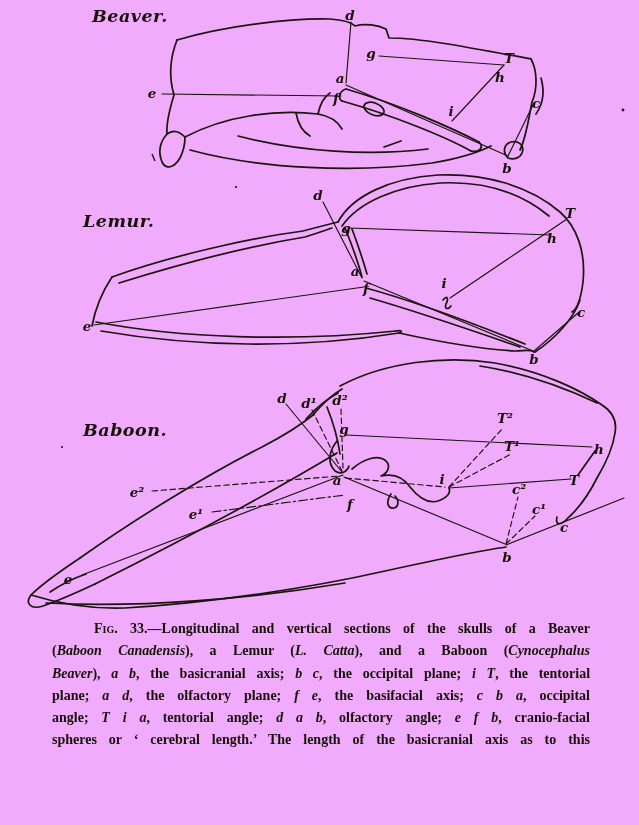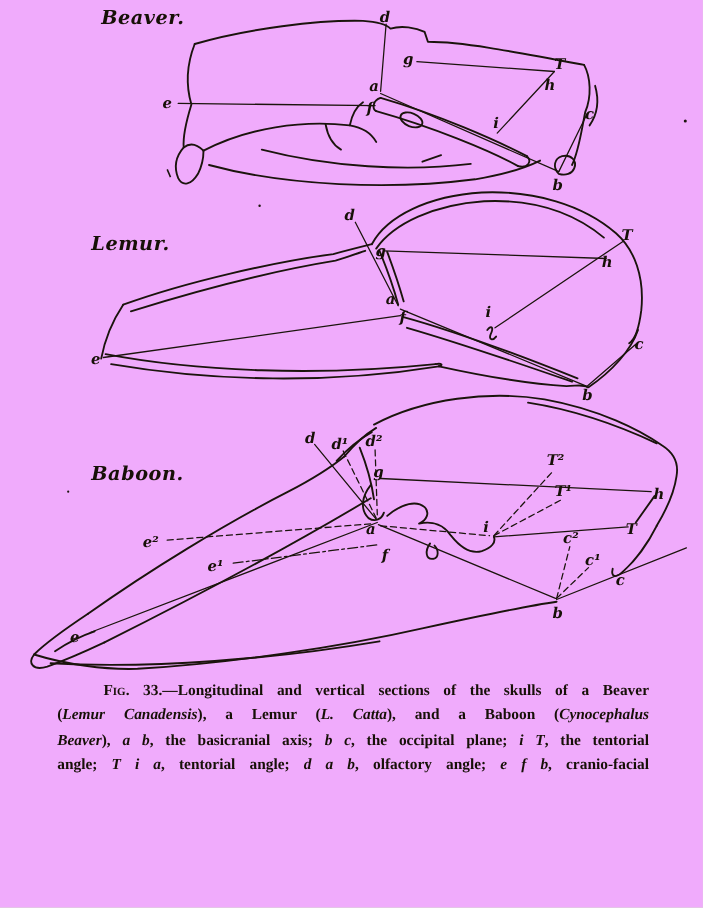--- a/index.html
+++ b/index.html
@@ -182,17 +182,19 @@
     <g class="specks">
       <circle cx="623" cy="110" r="1.4"></circle>
       <circle cx="236" cy="187" r="1.1"></circle>
       <circle cx="62" cy="447" r="1.0"></circle>
       <path d="M152,154 L155,161"></path>
     </g>
   </svg>
 
   <div class="caption">
       <div class="cap-line first"><span class="sc">Fig. 33.</span><span>—Longitudinal and vertical sections of the skulls of a Beaver</span></div>
-      <div class="cap-line"><span>(</span><span class="it">Lemur Canadensis</span><span>), a Lemur (</span><span class="it">L. Catta</span><span>), and a Baboon (</span><span class="it">Cynocephalus</span></div>
+      <div class="cap-line"><span>(</span><span class="it">Baboon Canadensis</span><span>), a Lemur (</span><span class="it">L. Catta</span><span>), and a Baboon (</span><span class="it">Cynocephalus</span></div>
       <div class="cap-line"><span class="it">Beaver</span><span>), </span><span class="it">a b</span><span>, the basicranial axis; </span><span class="it">b c</span><span>, the occipital plane; </span><span class="it">i T</span><span>, the tentorial</span></div>
+      <div class="cap-line"><span>plane; </span><span class="it">a d</span><span>, the olfactory plane; </span><span class="it">f e</span><span>, the basifacial axis; </span><span class="it">c b a</span><span>, occipital</span></div>
       <div class="cap-line"><span>angle; </span><span class="it">T i a</span><span>, tentorial angle; </span><span class="it">d a b</span><span>, olfactory angle; </span><span class="it">e f b</span><span>, cranio-facial</span></div>
+      <div class="cap-line"><span>spheres or ‘ cerebral length.’ The length of the basicranial axis as to this</span></div>
     </div>
 </div>
 
 </body></html>

